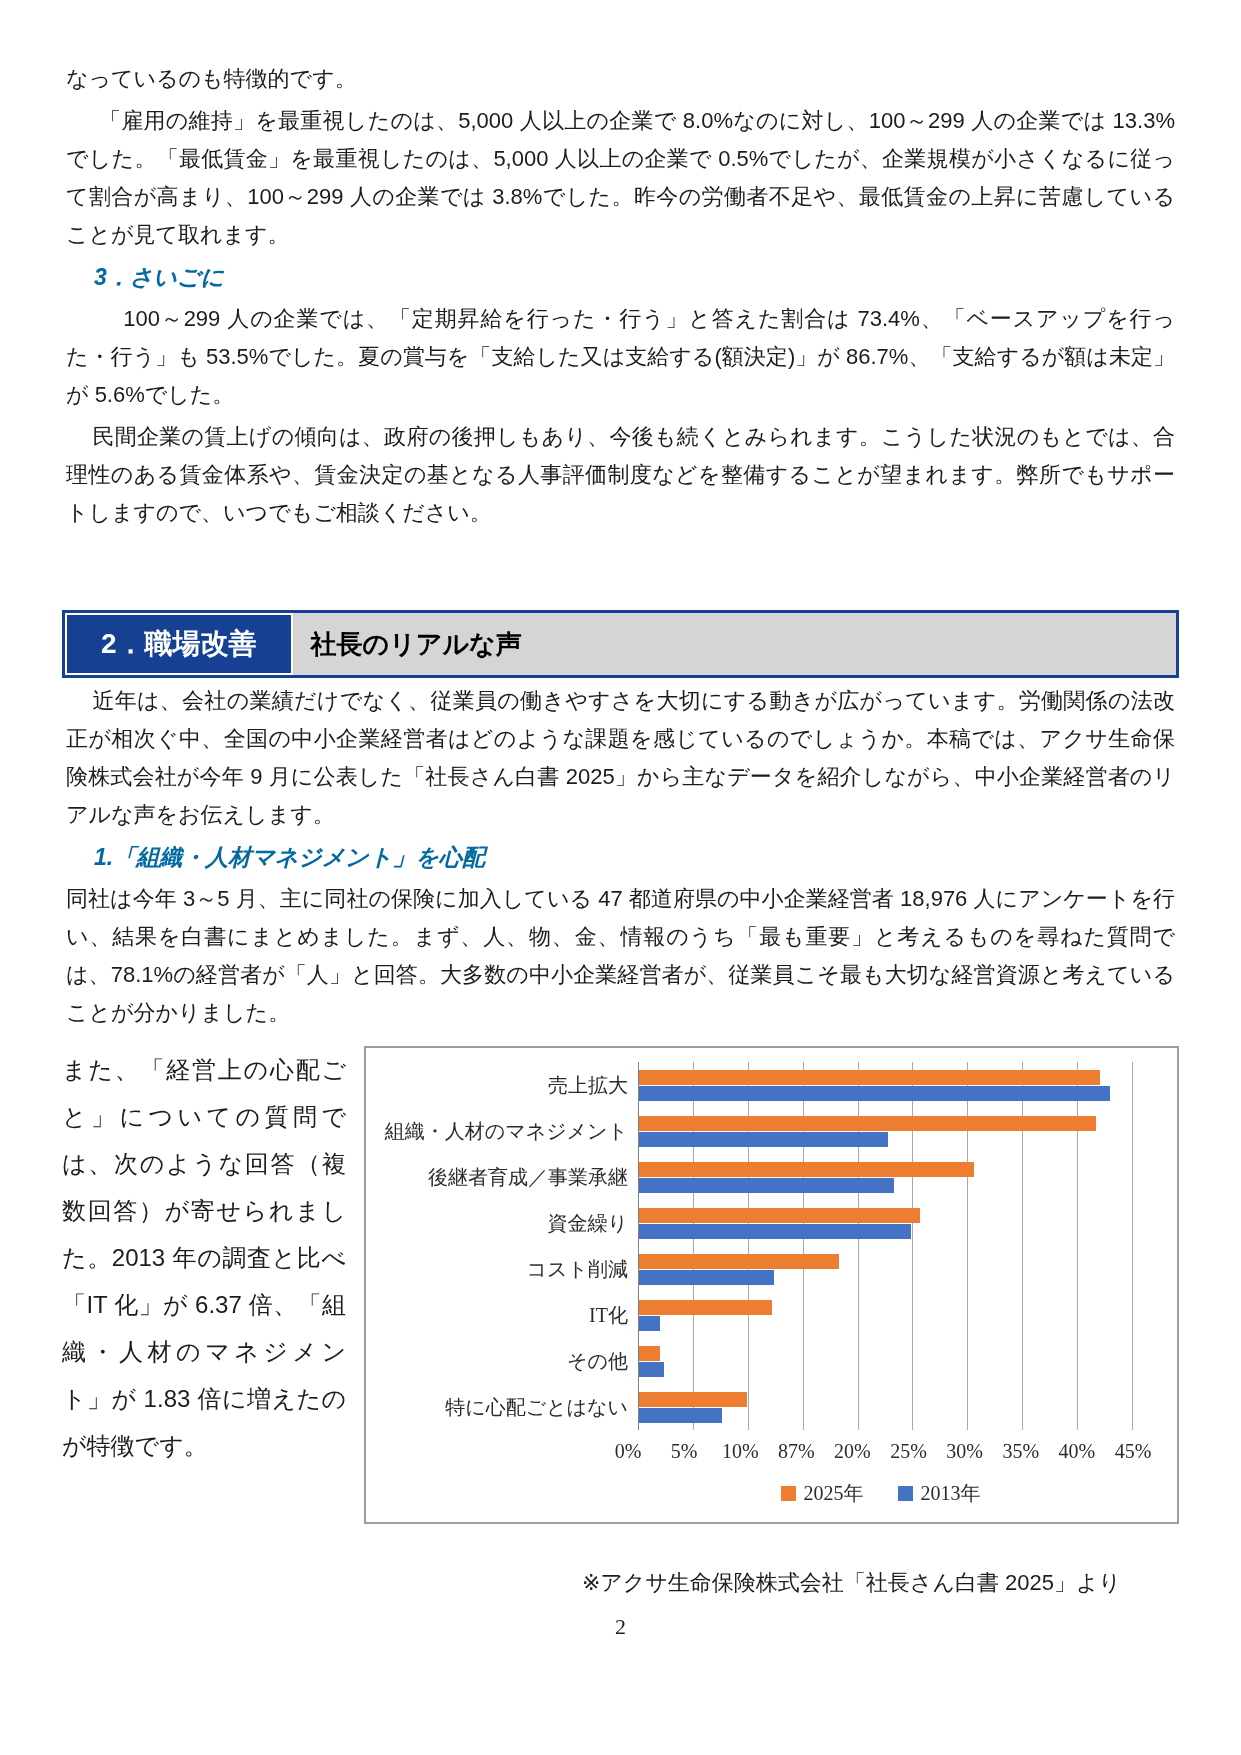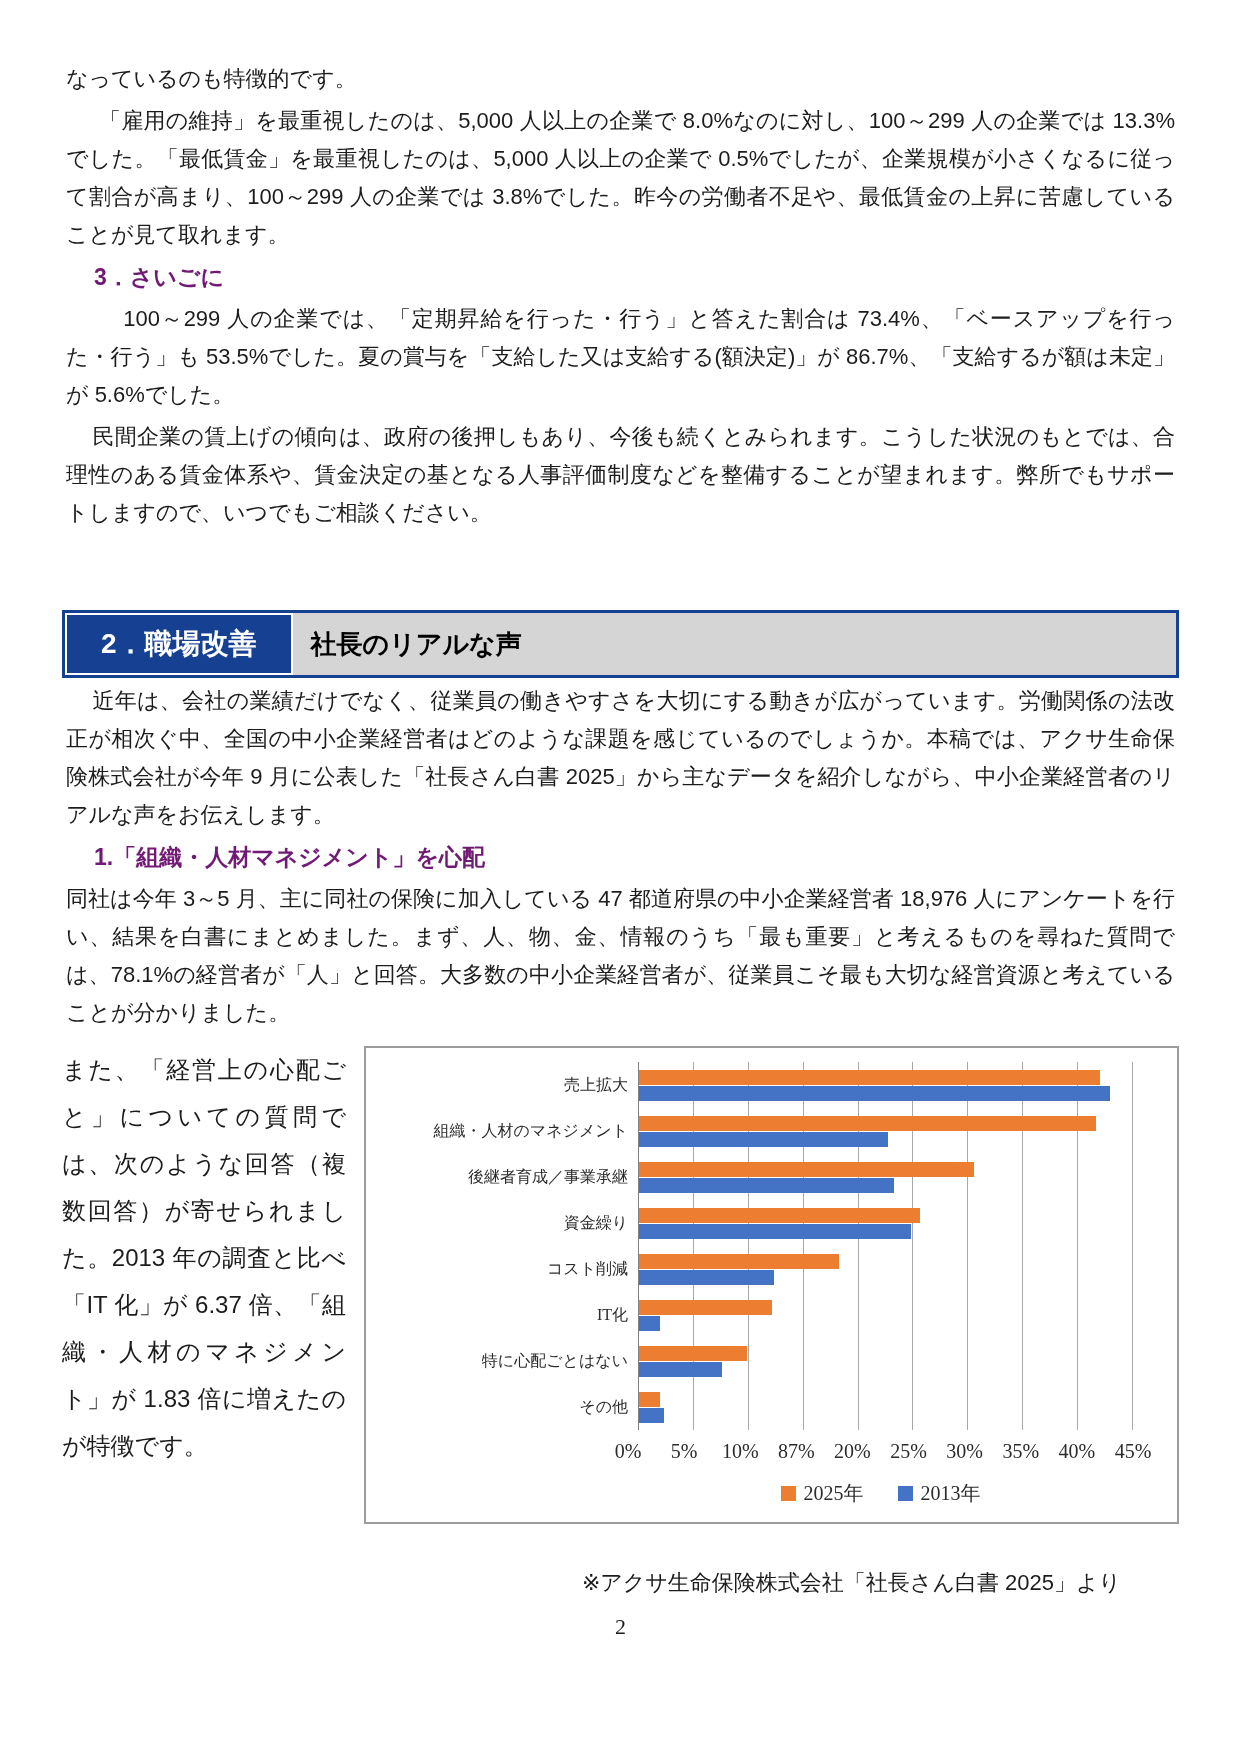--- a/index.html
+++ b/index.html
@@ -9,22 +9,23 @@
     color:#1c1c1c;
   }
   .page{padding:56px 62px 0 62px;}
   p.body{
     margin:4px;font-size:22px;line-height:38px;text-align:justify;
   }
   .ind-a{text-indent:1.2em;}
   .ind-b{text-indent:1.5em;}
   .ind-c{text-indent:2.6em;}
   h2.heading{
-    margin:0;font-size:23px;line-height:38px;font-weight:bold;color:#701a75;
+    margin:0;font-size:23px;line-height:38px;font-weight:bold;color:#0369a1;
     padding-left:32px;
+    font-style:italic;
   }
   .h-saigoni{margin-top:42px;}
   .h-shinpai{margin-top:34px;}
   .sp-sm{margin-top:14px;}
   
   .banner{
     margin-top:78px;height:68px;box-sizing:border-box;
     border:3px solid var(--banner-blue);
     background:#d5d5d5;
     display:flex;align-items:stretch;
@@ -50,21 +51,21 @@
   .chart-box{
     flex:1;box-sizing:border-box;background:#fff;
     border:2px solid #9c9c9c;
     padding:14px 44px 8px 10px;
     align-self:flex-start;
   }
   .chart-row{display:flex;align-items:center;height:46px;}
   .chart-label{
     width:252px;flex:none;text-align:right;padding-right:10px;
     font-family:"Liberation Serif","DejaVu Serif",serif;
-    font-size:16px;color:#2b2b2b;white-space:nowrap;
+    font-size:20px;color:#2b2b2b;white-space:nowrap;
   }
   .bar-area{
     flex:1;height:100%;border-left:1px solid #808080;box-sizing:border-box;
     display:flex;flex-direction:column;justify-content:center;
     background-image:repeating-linear-gradient(to right,
       transparent 0, transparent calc(11.111% - 1px),
       #a8a8a8 calc(11.111% - 1px), #a8a8a8 11.111%);
   }
   .bar{height:15px;}
   .bar + .bar{margin-top:1px;}
@@ -160,31 +161,31 @@
             </div>
           </div>
           <div class="chart-row">
             <div class="chart-label">IT化</div>
             <div class="bar-area">
               <div class="bar" style="width: 26.8889%; background: rgb(237, 125, 49);"></div>
               <div class="bar" style="width: 4.22222%; background: rgb(68, 114, 196);"></div>
             </div>
           </div>
           <div class="chart-row">
+            <div class="chart-label">その他</div>
+            <div class="bar-area">
+              <div class="bar" style="width: 4.22222%; background: rgb(237, 125, 49);"></div>
+              <div class="bar" style="width: 5.11111%; background: rgb(68, 114, 196);"></div>
+            </div>
+          </div>
+          <div class="chart-row">
             <div class="chart-label">特に心配ごとはない</div>
             <div class="bar-area">
               <div class="bar" style="width: 21.7778%; background: rgb(237, 125, 49);"></div>
               <div class="bar" style="width: 16.8889%; background: rgb(68, 114, 196);"></div>
-            </div>
-          </div>
-          <div class="chart-row">
-            <div class="chart-label">その他</div>
-            <div class="bar-area">
-              <div class="bar" style="width: 4.22222%; background: rgb(237, 125, 49);"></div>
-              <div class="bar" style="width: 5.11111%; background: rgb(68, 114, 196);"></div>
             </div>
           </div>
         </div>
       <div class="axis-row">
         <div class="axis-spacer"></div>
         <div class="axis" id="chart-axis">
             <span style="left: 0%;">0%</span>
             <span style="left: 11.1111%;">5%</span>
             <span style="left: 22.2222%;">10%</span>
             <span style="left: 33.3333%;">87%</span>

